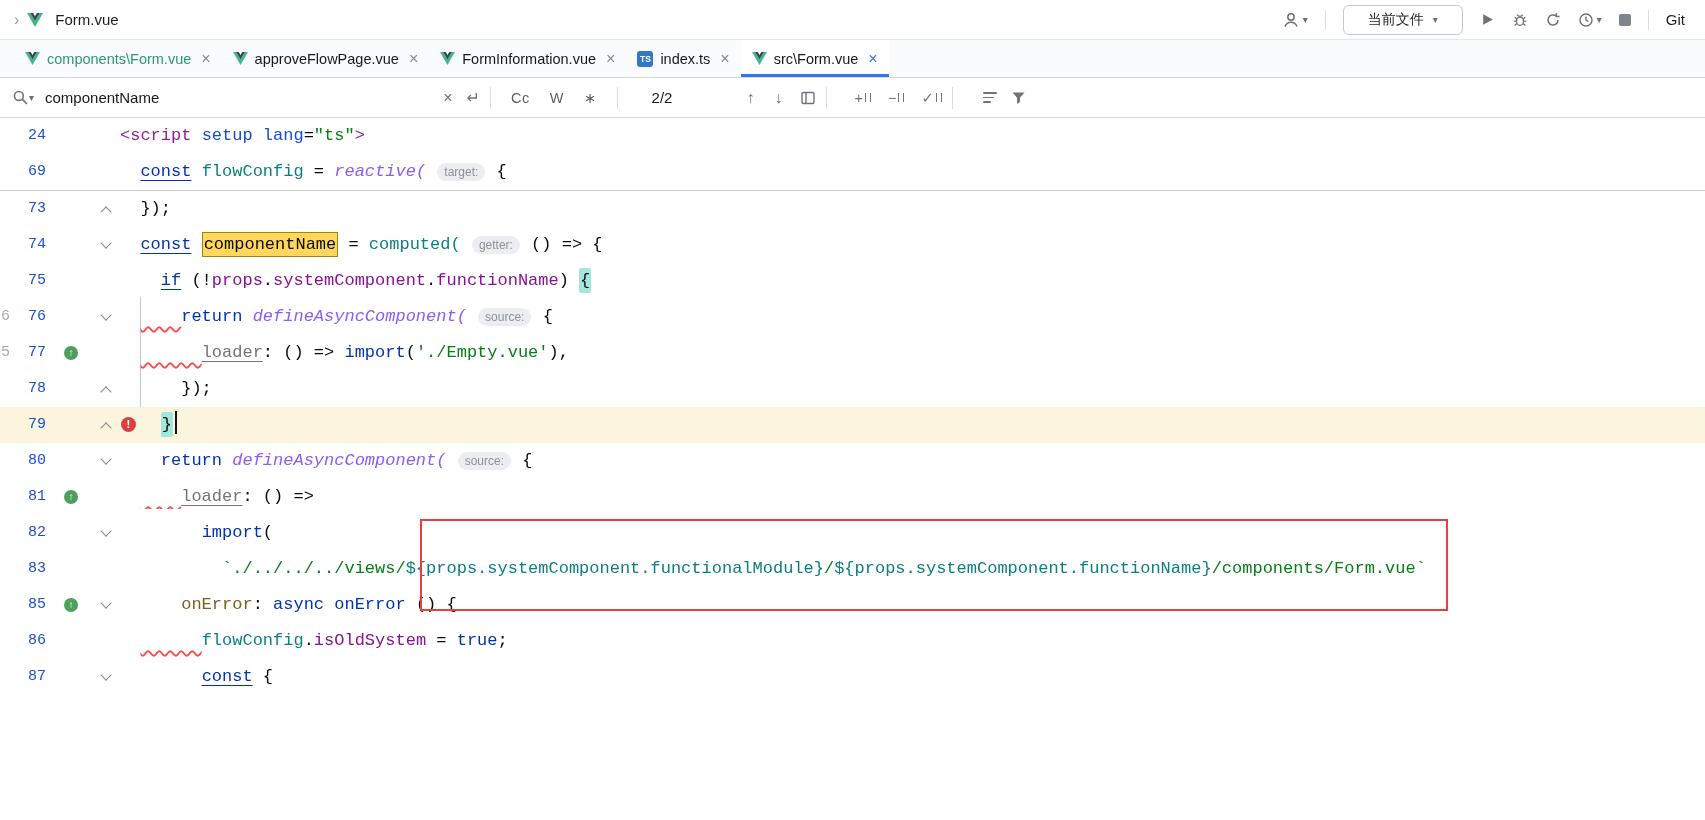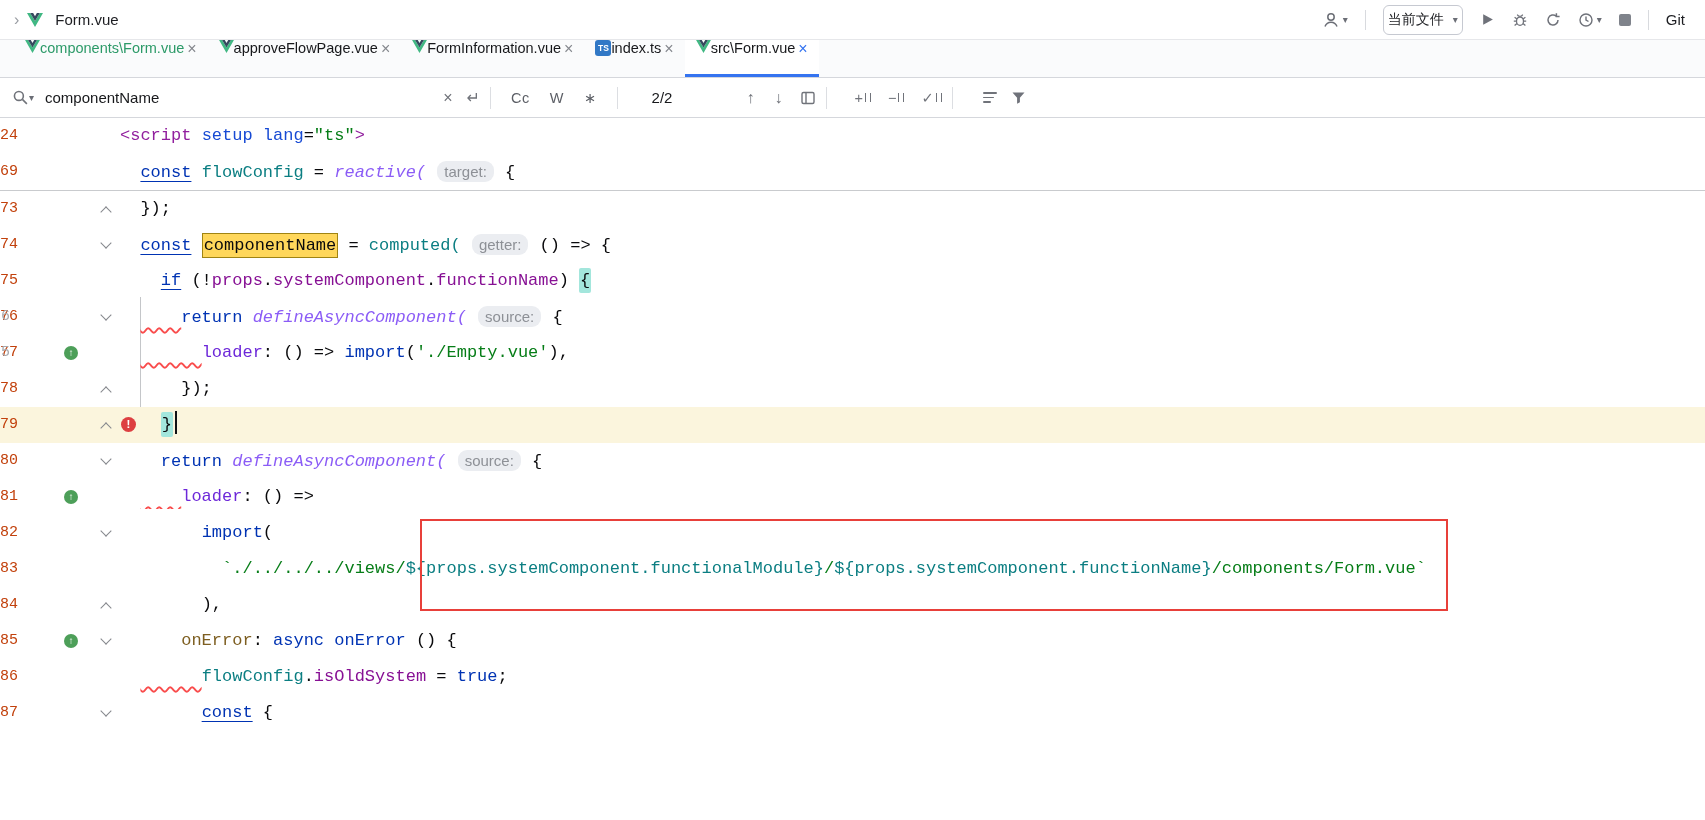--- a/index.html
+++ b/index.html
@@ -5,28 +5,28 @@
   *{margin:0;padding:0;box-sizing:border-box}
   html,body{width:1705px;height:820px;overflow:hidden;background:#fff;font-family:"Liberation Sans",sans-serif}
 
   
   .titlebar{height:40px;display:flex;align-items:center;padding:0 14px;gap:8px;background:#fff;border-bottom:1px solid #e6e7ea}
   .tb-chev{color:#9a9da3;font-size:16px}
   .tb-title{font-size:15px;color:#1d1e22;margin-left:4px}
   .tb-right{margin-left:auto;display:flex;align-items:center;gap:17px;padding-right:6px}
   .ticon{display:inline-flex;align-items:center;gap:3px;color:#6b6e76;cursor:default}
   .dd{font-size:10px;color:#6b6e76}
-  .cf-btn{display:inline-flex;align-items:center;gap:9px;border:1px solid #c6c9d1;background:#fff;border-radius:6px;padding:5px 4px;font-size:14px;color:#1d1e22;font-family:inherit}
+  .cf-btn{display:inline-flex;align-items:center;gap:9px;border:1px solid #c6c9d1;background:#fff;border-radius:6px;padding:5px 24px;font-size:14px;color:#1d1e22;font-family:inherit}
   .vsep{width:1px;height:20px;background:#d8dade}
   .git-label{font-size:15px;color:#1d1e22}
   .stop-sq{width:12px;height:12px;background:#7f838b;border-radius:2px;display:inline-block}
 
   
   .tabbar{height:38px;background:#fafbfc;border-bottom:1px solid #d5d7dc;display:flex;align-items:stretch;padding-left:14px}
-  .tab{display:flex;align-items:flex-start;padding:0 11px;font-size:14.5px;position:relative;cursor:default;white-space:nowrap}
+  .tab{display:flex;align-items:center;gap:7px;padding:0 11px;font-size:14.5px;position:relative;cursor:default;white-space:nowrap}
   .tab.active{background:#fff;box-shadow:inset 0 -3px 0 #3574f0}
   .tab-x{color:#85888e;font-size:16px;margin-left:3px}
   .tab-x.act{color:#3574f0}
   .tab-ic{display:inline-flex;align-items:center}
   .ts-badge{width:16px;height:16px;background:#3178c6;color:#fff;font-size:8.5px;font-weight:bold;display:inline-flex;align-items:center;justify-content:center;border-radius:3px;font-family:"Liberation Sans",sans-serif}
 
   
   .searchbar{height:40px;border-bottom:1px solid #d5d7dc;display:flex;align-items:center;padding:0 12px;font-size:15px;color:#1d1e22;background:#fff}
   .field{display:flex;align-items:center;width:468px}
   .query{margin-left:11px;flex:1;font-size:15px;color:#17181b}
@@ -39,37 +39,37 @@
   .flines{display:inline-flex;flex-direction:column;gap:2.5px;margin-left:20px}
   .flines i{display:block;height:1.8px;background:#70737a;border-radius:1px}
   .flines i:nth-child(1){width:14px}.flines i:nth-child(2){width:11px}.flines i:nth-child(3){width:8px}
 
   
   .editor{position:relative;font-family:"Liberation Mono","DejaVu Sans Mono",monospace;font-size:17px;background:#fff}
   .sticky{border-bottom:1px solid #c9cbce}
   .scroll{position:relative}
   .row{position:relative;height:36px;line-height:36px;white-space:pre}
   .row.cur{background:#fbf5dd}
-  .ln{position:absolute;left:0;top:0;width:46px;color:#c2410c;font-size:15px}
+  .ln{position:absolute;left:0;top:0;width:46px;text-align:right;color:#1d4ed8;font-size:15px}
   .code{position:absolute;left:120px;top:0;white-space:pre;color:#0a0a0c}
   .g-fold{position:absolute;left:102px;width:8px;height:8px;border-right:1.8px solid #85878c;border-bottom:1.8px solid #85878c}
   .g-fold.down{top:12px;transform:rotate(45deg)}
   .g-fold.up{top:17px;transform:rotate(-135deg)}
   .g-green{position:absolute;left:64px;top:11px;width:14px;height:14px;border-radius:50%;background:#4d9f59;color:#fff;font-size:10px;line-height:14px;text-align:center;font-family:"Liberation Sans",sans-serif}
   .g-err{position:absolute;left:121px;top:10px;width:15px;height:15px;border-radius:50%;background:#dd3f41;color:#fff;font-size:11.5px;line-height:15px;text-align:center;font-weight:bold;font-family:"Liberation Sans",sans-serif}
   .caret{display:inline-block;width:2px;height:23px;background:#101114;vertical-align:-5px;margin-left:2px}
-  .inlay{font-family:"Liberation Sans",sans-serif;font-size:15px;color:#8d9096;background:#ebedf1;border-radius:9px;padding:2px 7px;margin:0 1px}
+  .inlay{font-family:"Liberation Sans",sans-serif;font-size:12px;color:#8d9096;background:#ebedf1;border-radius:9px;padding:2px 7px;margin:0 1px}
   .tk-p{color:#0a0a0c}
   .tk-k{color:#0033b3}
   .tk-ku{color:#0033b3;text-decoration:underline;text-underline-offset:4px;text-decoration-thickness:1px}
   .tk-it{font-style:italic;color:#8b5cf6}
   .tk-c{color:#0b7e82}
   .tk-m{color:#871094}
   .tk-g{color:#7d5e20}
-  .tk-gu{color:#6d28d9;text-underline-offset:4px}
+  .tk-gu{color:#737373;text-decoration:underline;text-underline-offset:4px}
   .tk-s{color:#067d17}
   .tk-tag{color:#911f9e}
   .tk-attr{color:#174ad4}
   .tk-hb{background:#a3e6dc;border-radius:2px;padding:3px 1px}
   .tk-hs{background:#ffd75b;box-shadow:inset 0 0 0 1px #a08413;padding:3px 2px}
   .wavy{text-decoration:underline wavy #f94c4c;text-decoration-skip-ink:none;text-underline-offset:5px;text-decoration-thickness:1.5px}
   .red-box{position:absolute;border:2.5px solid #e8403a;pointer-events:none}
   .iguide{position:absolute;left:140px;top:106px;width:1px;height:128px;background:#c4c6c9}
   .stray{position:absolute;left:1px;color:#a7a9ae;font-size:15px;line-height:36px}
 </style>
@@ -245,21 +245,20 @@
       <div class="row"><span class="ln">74</span><span class="g-fold down"></span><span class="code"><span class="ind">&nbsp;&nbsp;</span><span class="tk-ku">const</span><span class="tk-p"> </span><span class="tk-hs">componentName</span><span class="tk-p"> = </span><span class="tk-c">computed(</span><span class="tk-p"> </span><span class="inlay">getter:</span><span class="tk-p"> () =&gt; {</span></span></div>
       <div class="row"><span class="ln">75</span><span class="code"><span class="ind">&nbsp;&nbsp;&nbsp;&nbsp;</span><span class="tk-ku">if</span><span class="tk-p"> (!</span><span class="tk-m">props</span><span class="tk-p">.</span><span class="tk-m">systemComponent</span><span class="tk-p">.</span><span class="tk-m">functionName</span><span class="tk-p">) </span><span class="tk-hb">{</span></span></div>
       <div class="row"><span class="ln">76</span><span class="g-fold down"></span><span class="code"><span class="ind">&nbsp;&nbsp;</span><span class="ind wavy">&nbsp;&nbsp;&nbsp;&nbsp;</span><span class="tk-k">return</span><span class="tk-p"> </span><span class="tk-it">defineAsyncComponent(</span><span class="tk-p"> </span><span class="inlay">source:</span><span class="tk-p"> {</span></span></div>
       <div class="row"><span class="ln">77</span><span class="g-green">↑</span><span class="code"><span class="ind">&nbsp;&nbsp;</span><span class="ind wavy">&nbsp;&nbsp;&nbsp;&nbsp;&nbsp;&nbsp;</span><span class="tk-gu">loader</span><span class="tk-p">: () =&gt; </span><span class="tk-k">import</span><span class="tk-p">(</span><span class="tk-s">'./Empty.vue'</span><span class="tk-p">),</span></span></div>
       <div class="row"><span class="ln">78</span><span class="g-fold up"></span><span class="code"><span class="ind">&nbsp;&nbsp;&nbsp;&nbsp;&nbsp;&nbsp;</span><span class="tk-p">});</span></span></div>
       <div class="row cur"><span class="ln">79</span><span class="g-fold up"></span><span class="g-err">!</span><span class="code"><span class="ind">&nbsp;&nbsp;&nbsp;&nbsp;</span><span class="tk-hb">}</span><span class="caret"></span></span></div>
       <div class="row"><span class="ln">80</span><span class="g-fold down"></span><span class="code"><span class="ind">&nbsp;&nbsp;&nbsp;&nbsp;</span><span class="tk-k">return</span><span class="tk-p"> </span><span class="tk-it">defineAsyncComponent(</span><span class="tk-p"> </span><span class="inlay">source:</span><span class="tk-p"> {</span></span></div>
       <div class="row"><span class="ln">81</span><span class="g-green">↑</span><span class="code"><span class="ind">&nbsp;&nbsp;</span><span class="ind wavy">&nbsp;&nbsp;&nbsp;&nbsp;</span><span class="tk-gu">loader</span><span class="tk-p">: () =&gt;</span></span></div>
       <div class="row"><span class="ln">82</span><span class="g-fold down"></span><span class="code"><span class="ind">&nbsp;&nbsp;&nbsp;&nbsp;&nbsp;&nbsp;&nbsp;&nbsp;</span><span class="tk-k">import</span><span class="tk-p">(</span></span></div>
       <div class="row"><span class="ln">83</span><span class="code"><span class="ind">&nbsp;&nbsp;&nbsp;&nbsp;&nbsp;&nbsp;&nbsp;&nbsp;&nbsp;&nbsp;</span><span class="tk-s">`./../../../views/</span><span class="tk-c">${props.systemComponent.functionalModule}</span><span class="tk-s">/</span><span class="tk-c">${props.systemComponent.functionName}</span><span class="tk-s">/components/Form.vue`</span></span></div>
-      <div class="row"><span class="ln">84</span><span class="g-fold up"></span><span class="code"><span class="ind">&nbsp;&nbsp;&nbsp;&nbsp;&nbsp;&nbsp;&nbsp;&nbsp;</span><span class="tk-p">),</span></span></div>
       <div class="row"><span class="ln">85</span><span class="g-green">↑</span><span class="g-fold down"></span><span class="code"><span class="ind">&nbsp;&nbsp;&nbsp;&nbsp;&nbsp;&nbsp;</span><span class="tk-g">onError</span><span class="tk-p">: </span><span class="tk-k">async</span><span class="tk-p"> </span><span class="tk-k">onError</span><span class="tk-p"> () {</span></span></div>
       <div class="row"><span class="ln">86</span><span class="code"><span class="ind">&nbsp;&nbsp;</span><span class="ind wavy">&nbsp;&nbsp;&nbsp;&nbsp;&nbsp;&nbsp;</span><span class="tk-c">flowConfig</span><span class="tk-p">.</span><span class="tk-m">isOldSystem</span><span class="tk-p"> = </span><span class="tk-k">true</span><span class="tk-p">;</span></span></div>
       <div class="row"><span class="ln">87</span><span class="g-fold down"></span><span class="code"><span class="ind">&nbsp;&nbsp;&nbsp;&nbsp;&nbsp;&nbsp;&nbsp;&nbsp;</span><span class="tk-ku">const</span><span class="tk-p"> {</span></span></div>
       <div class="red-box" style="left: 420px; top: 328px; width: 1028px; height: 92px;"></div>
       <div class="stray" style="top: 108px;">6</div>
       <div class="stray" style="top: 144px;">5</div>
     </div>
 </div>
 
 </body></html>

